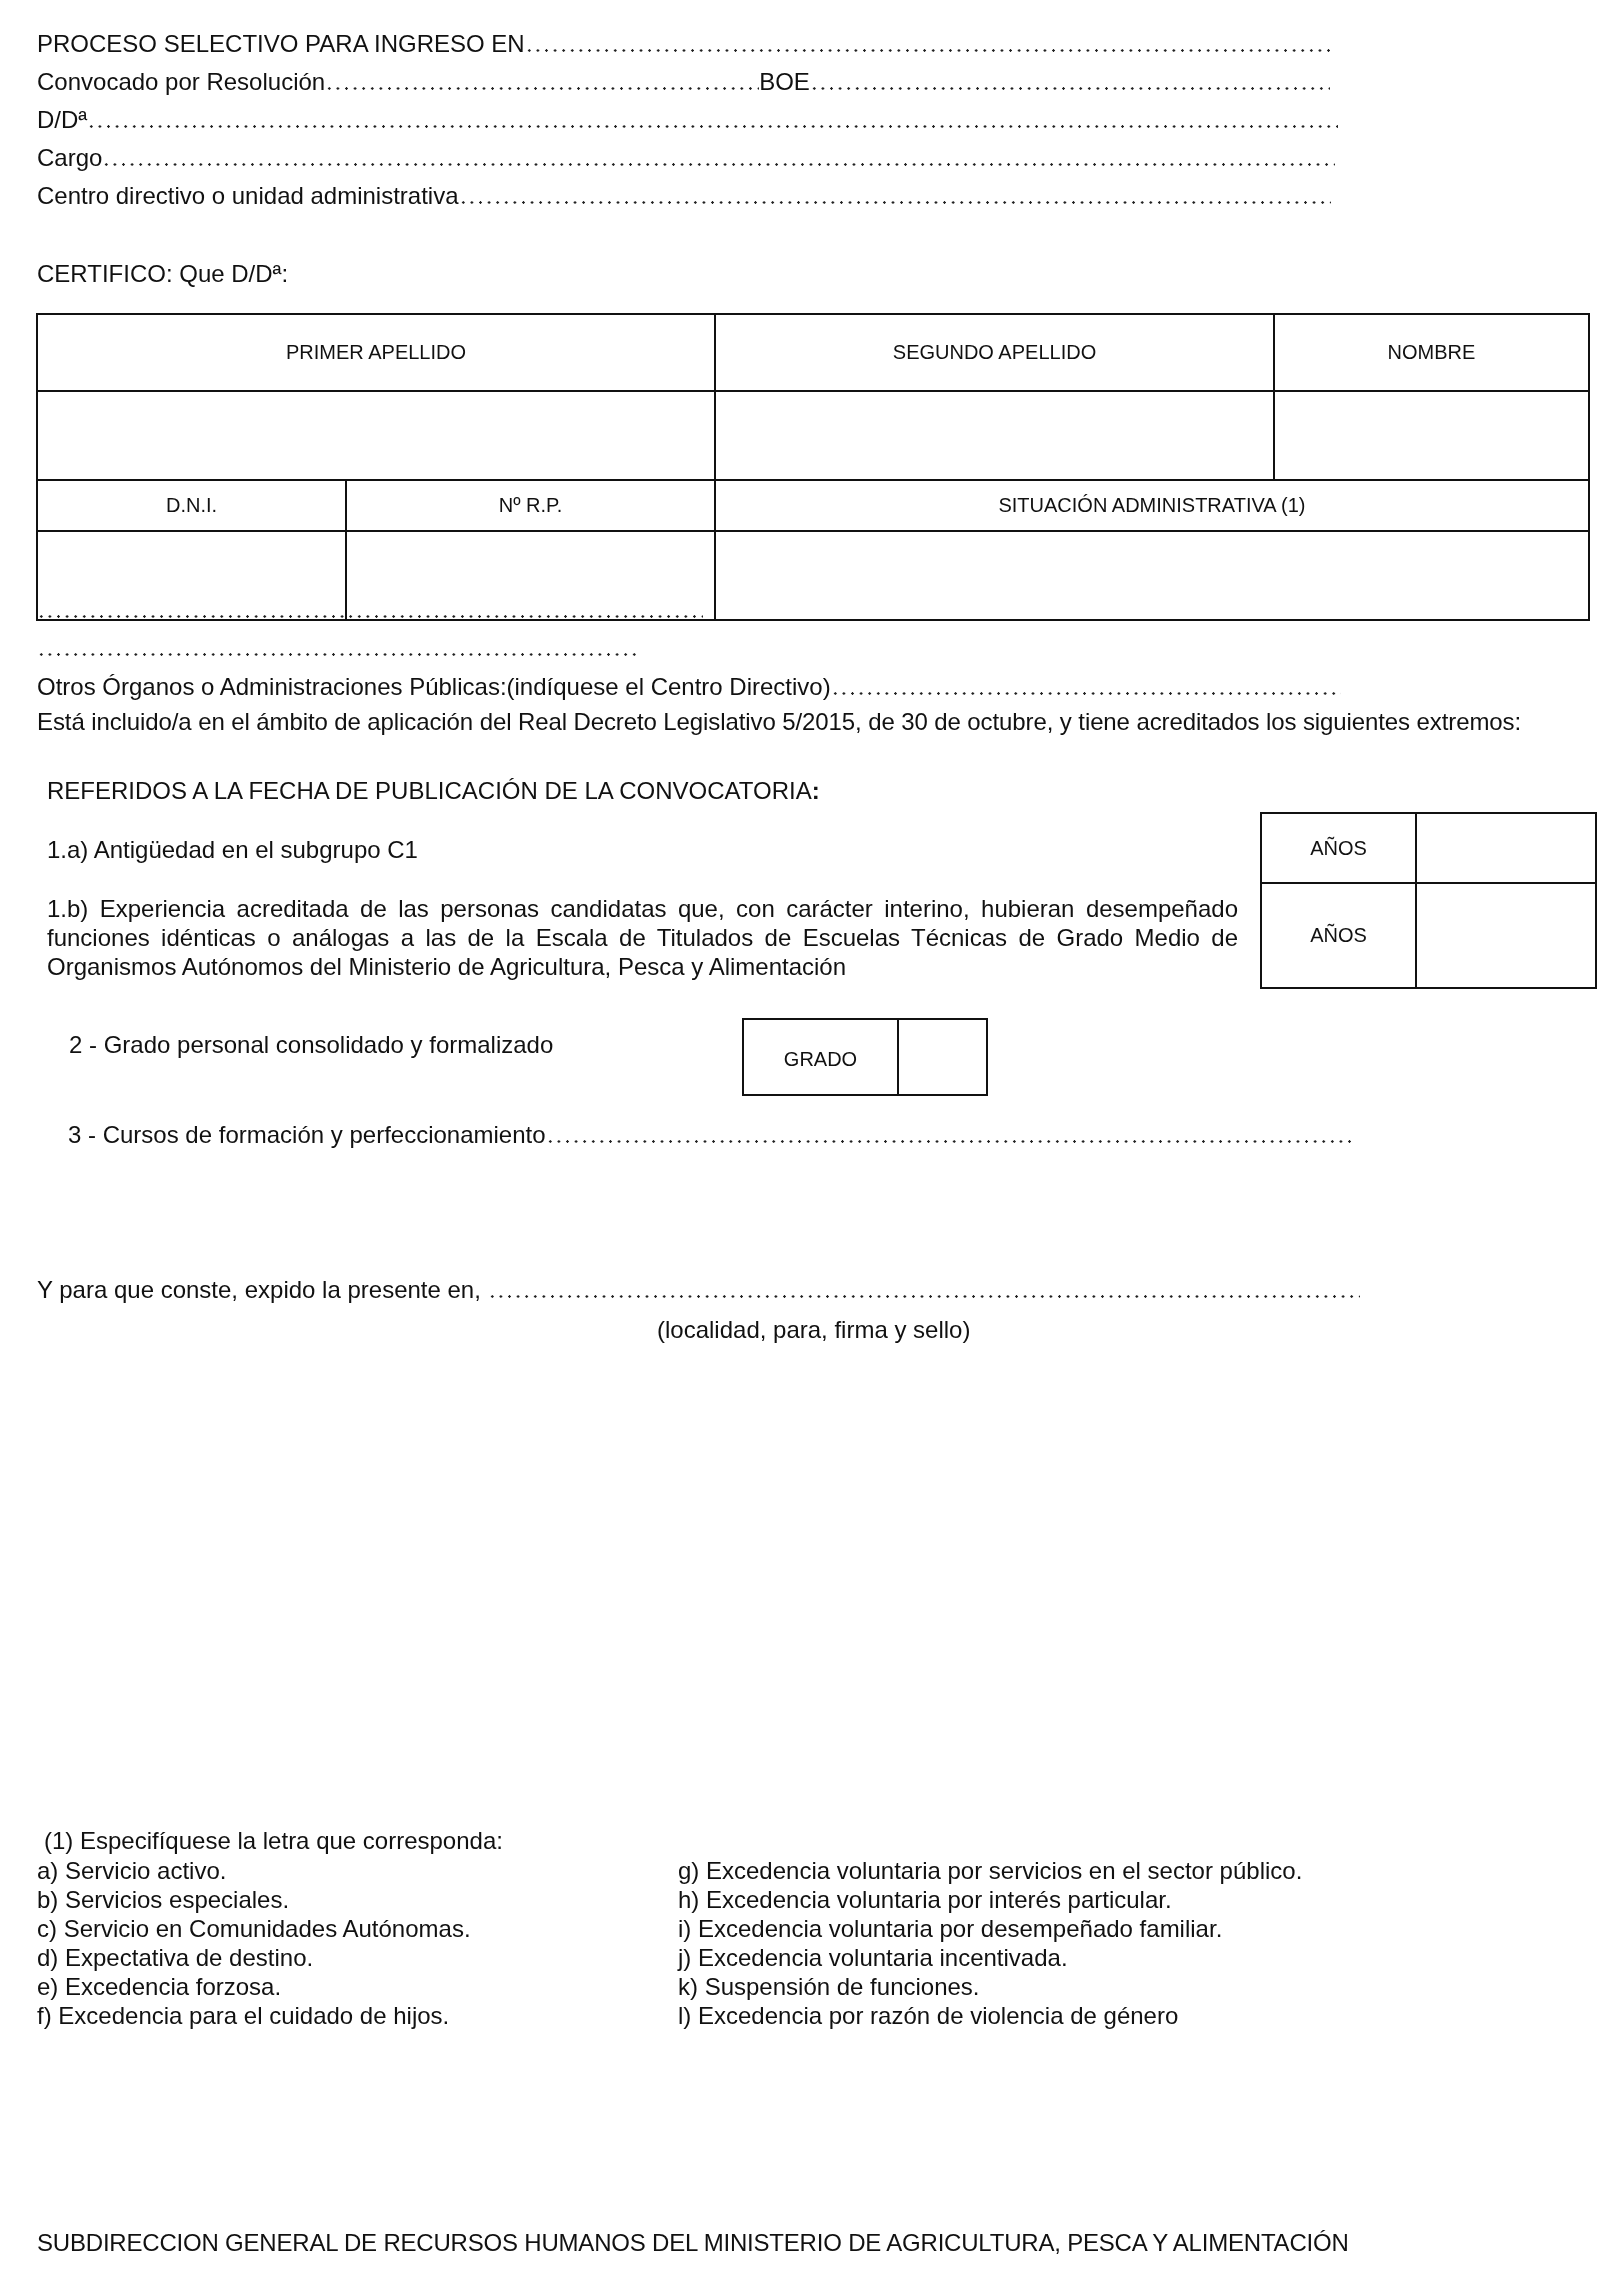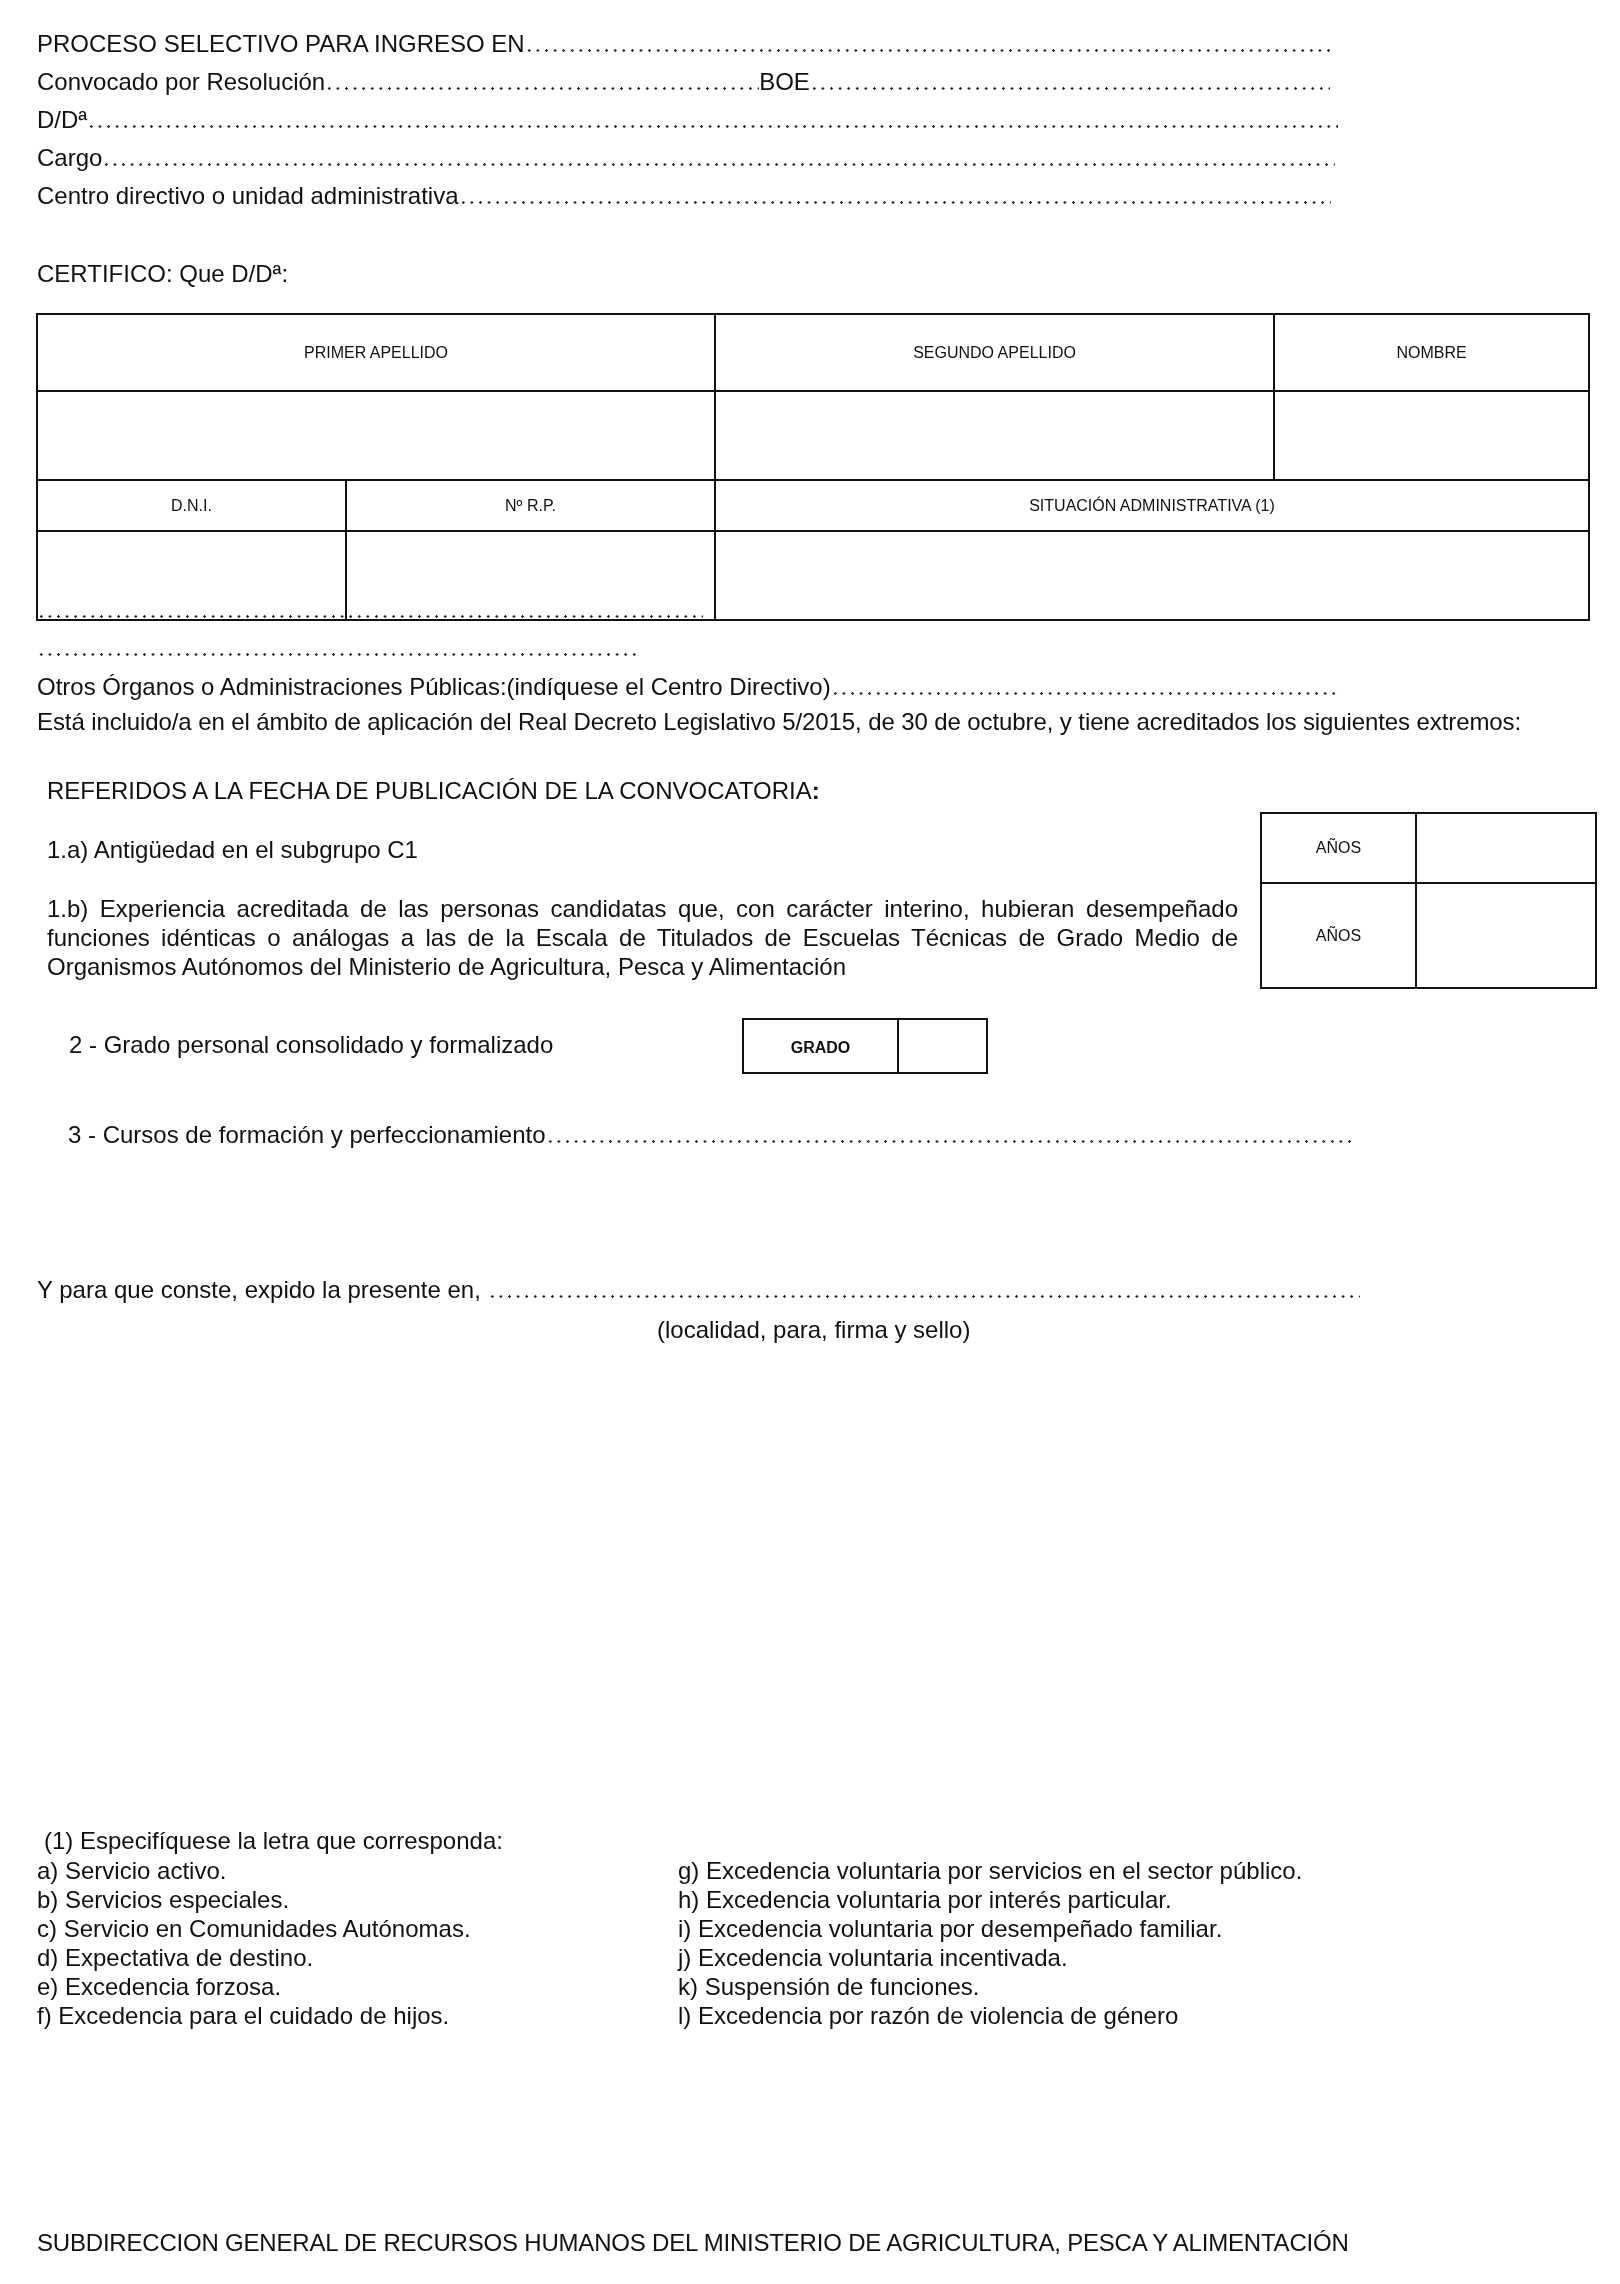--- a/index.html
+++ b/index.html
@@ -10,21 +10,21 @@
   .abs { position: absolute; white-space: nowrap; }
   .t { font-size: 24px; line-height: 28px; }
   .dots {
     display: inline-block; vertical-align: baseline; height: 3.3px;
     background-image: radial-gradient(circle, #222 1.2px, transparent 1.5px);
     background-size: 8.6px 3.3px; background-repeat: repeat-x;
   }
   
   table.grid { position: absolute; border-collapse: collapse; table-layout: fixed; }
   table.grid td { border: 2.5px solid #111; text-align: center; vertical-align: middle;
-    font-size: 16px; padding: 4px; }
+    font-size: 20px; padding: 4px; }
   .boxes td { border-width: 1.6px; }
   .para { position: absolute; font-size: 24px; line-height: 29px; text-align: justify;
     text-align-last: left; }
 </style>
 </head>
 <body>
 
 <div class="abs t" style="left:37px; top:30px;">
   <span>PROCESO SELECTIVO PARA INGRESO EN</span><span class="dots" style="width:806px;"></span>
 </div>
@@ -108,21 +108,21 @@
 </tbody>
   </table>
 
 <div class="abs t" style="left:69px; top:1031px;">2 - Grado personal consolidado y formalizado</div>
 <table class="grid boxes" style="left:742px; top:1018px; width:244px;">
   <colgroup>
       <col style="width:155px">
       <col style="width:89px">
     </colgroup>
   <tbody>
-      <tr style="height:54px;font-weight:bold;">
+      <tr style="height:76px;">
     <td style="padding-top:8.2px;">GRADO</td>
     <td></td>
   </tr>
 </tbody>
   </table>
 
 <div class="abs t" style="left:37px; top:1121px;margin-left:31px;">
   <span>3 - Cursos de formación y perfeccionamiento</span><span class="dots" style="width:810px;"></span>
 </div>
 

